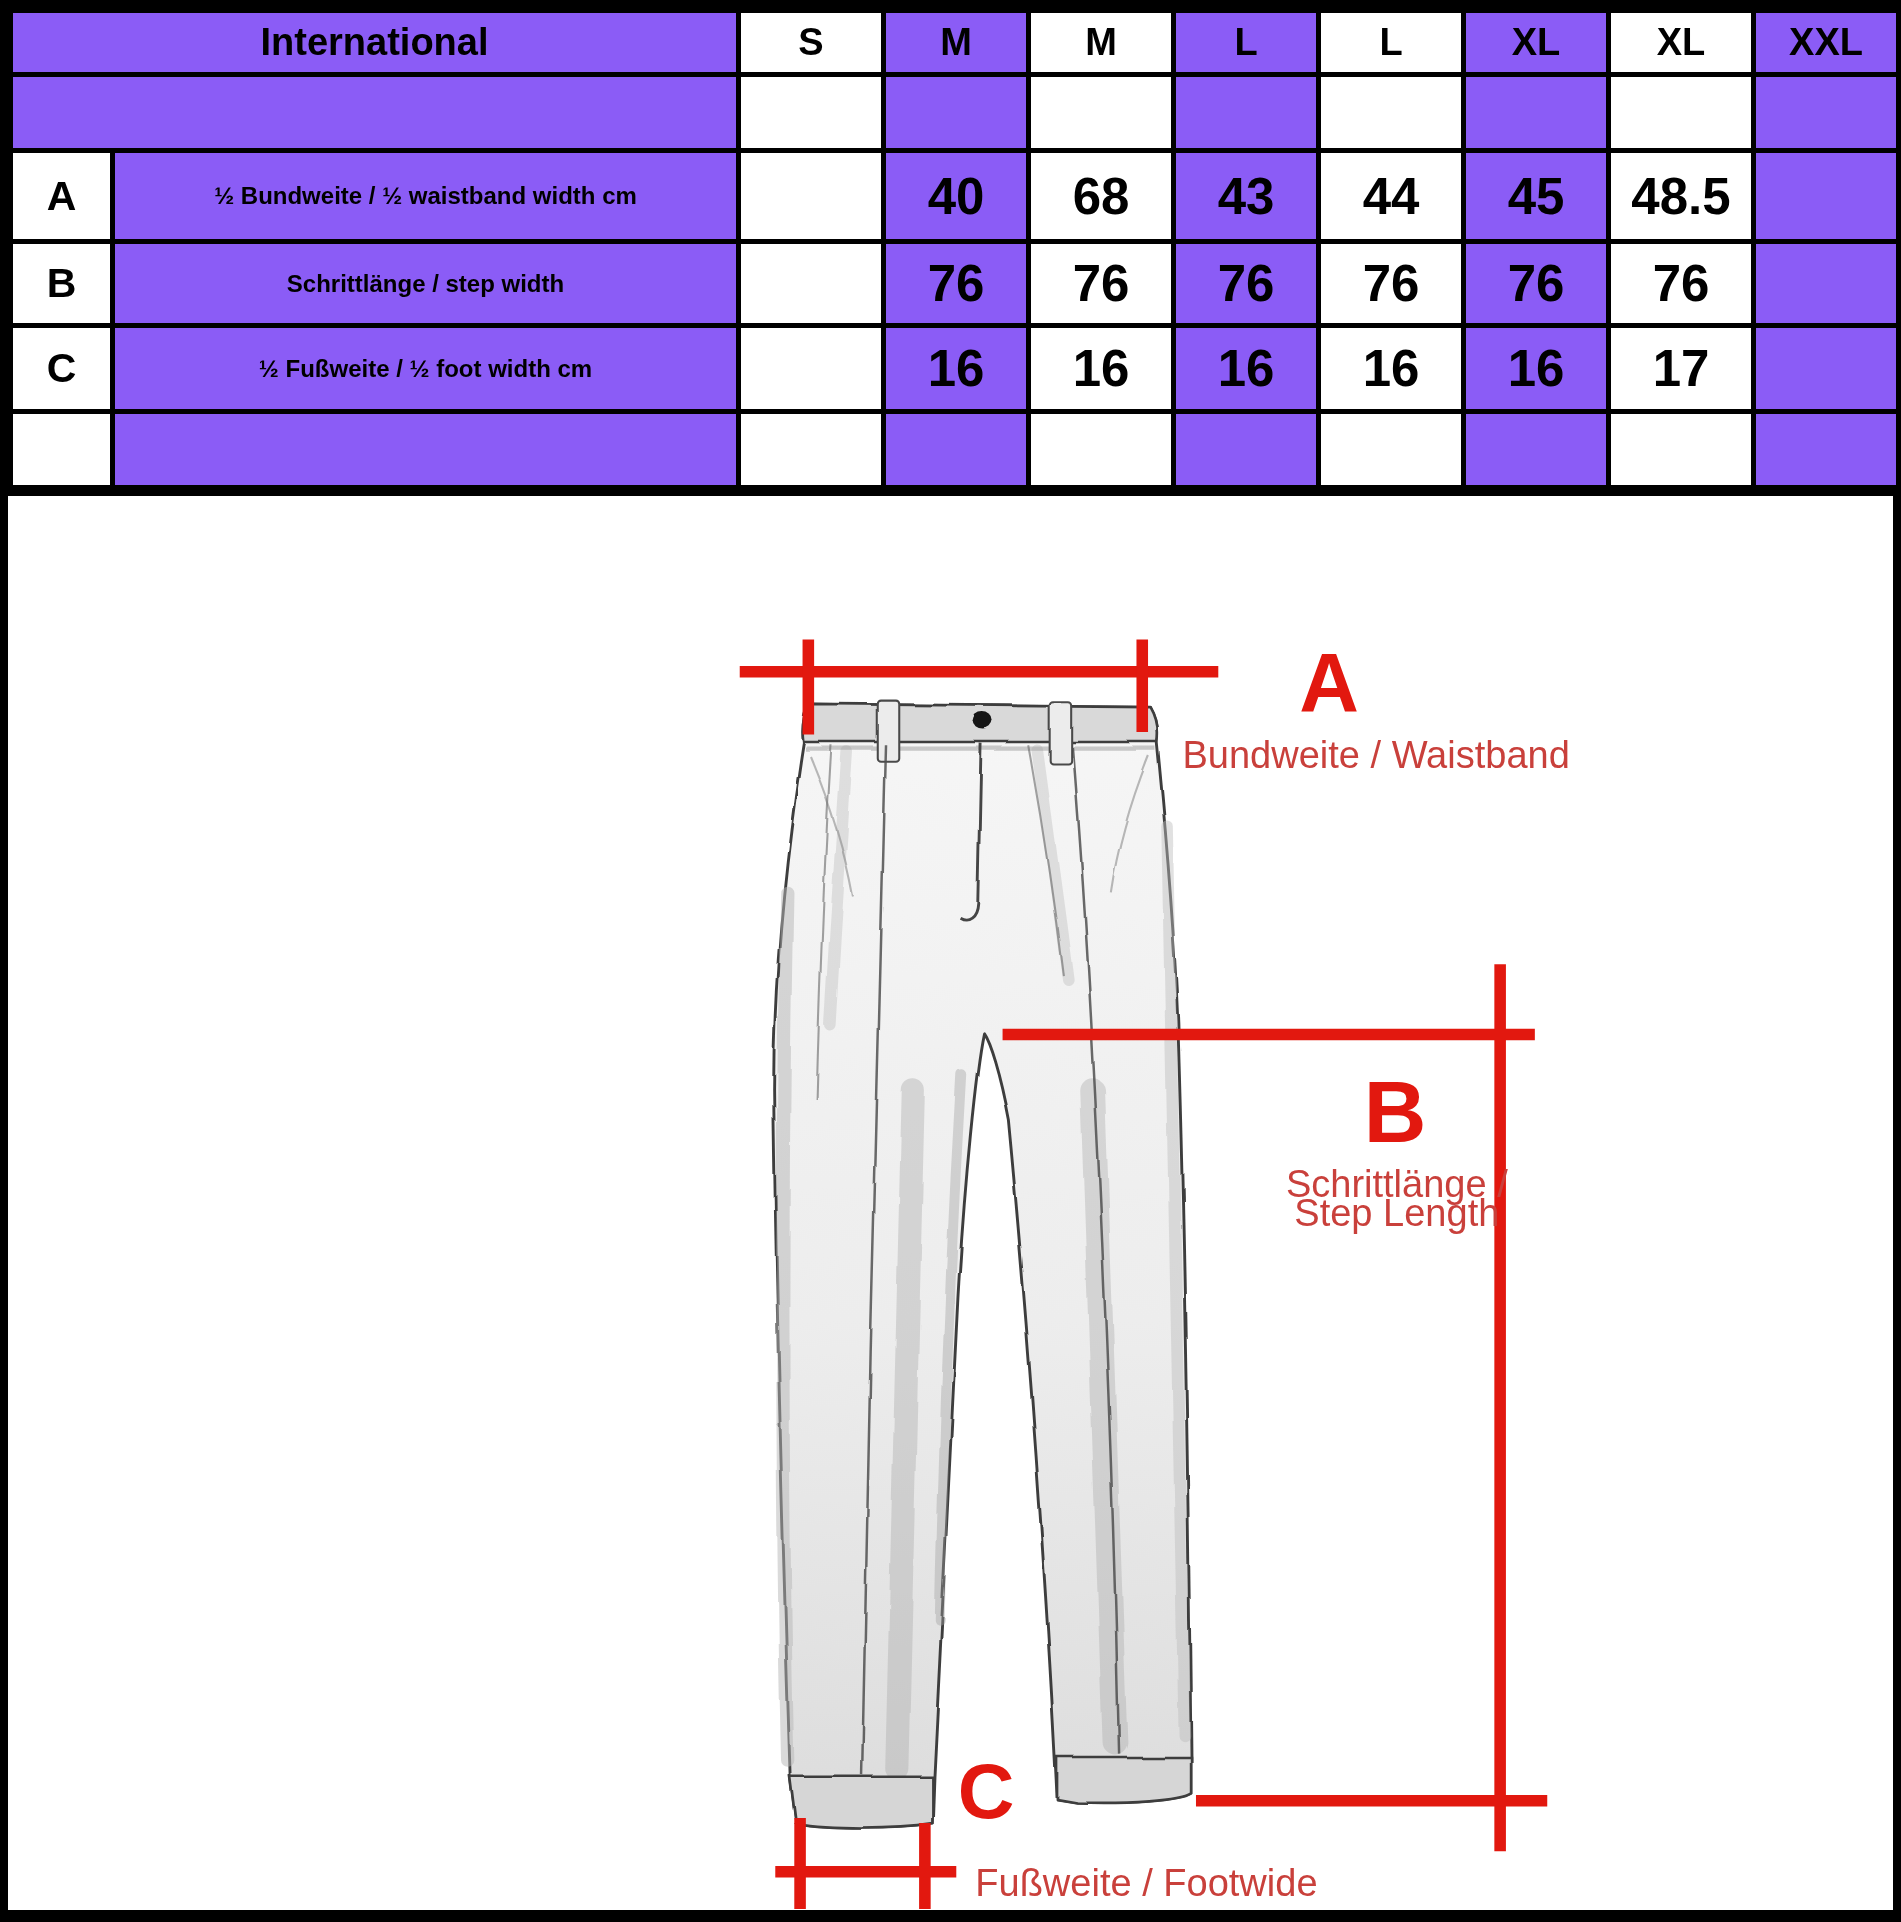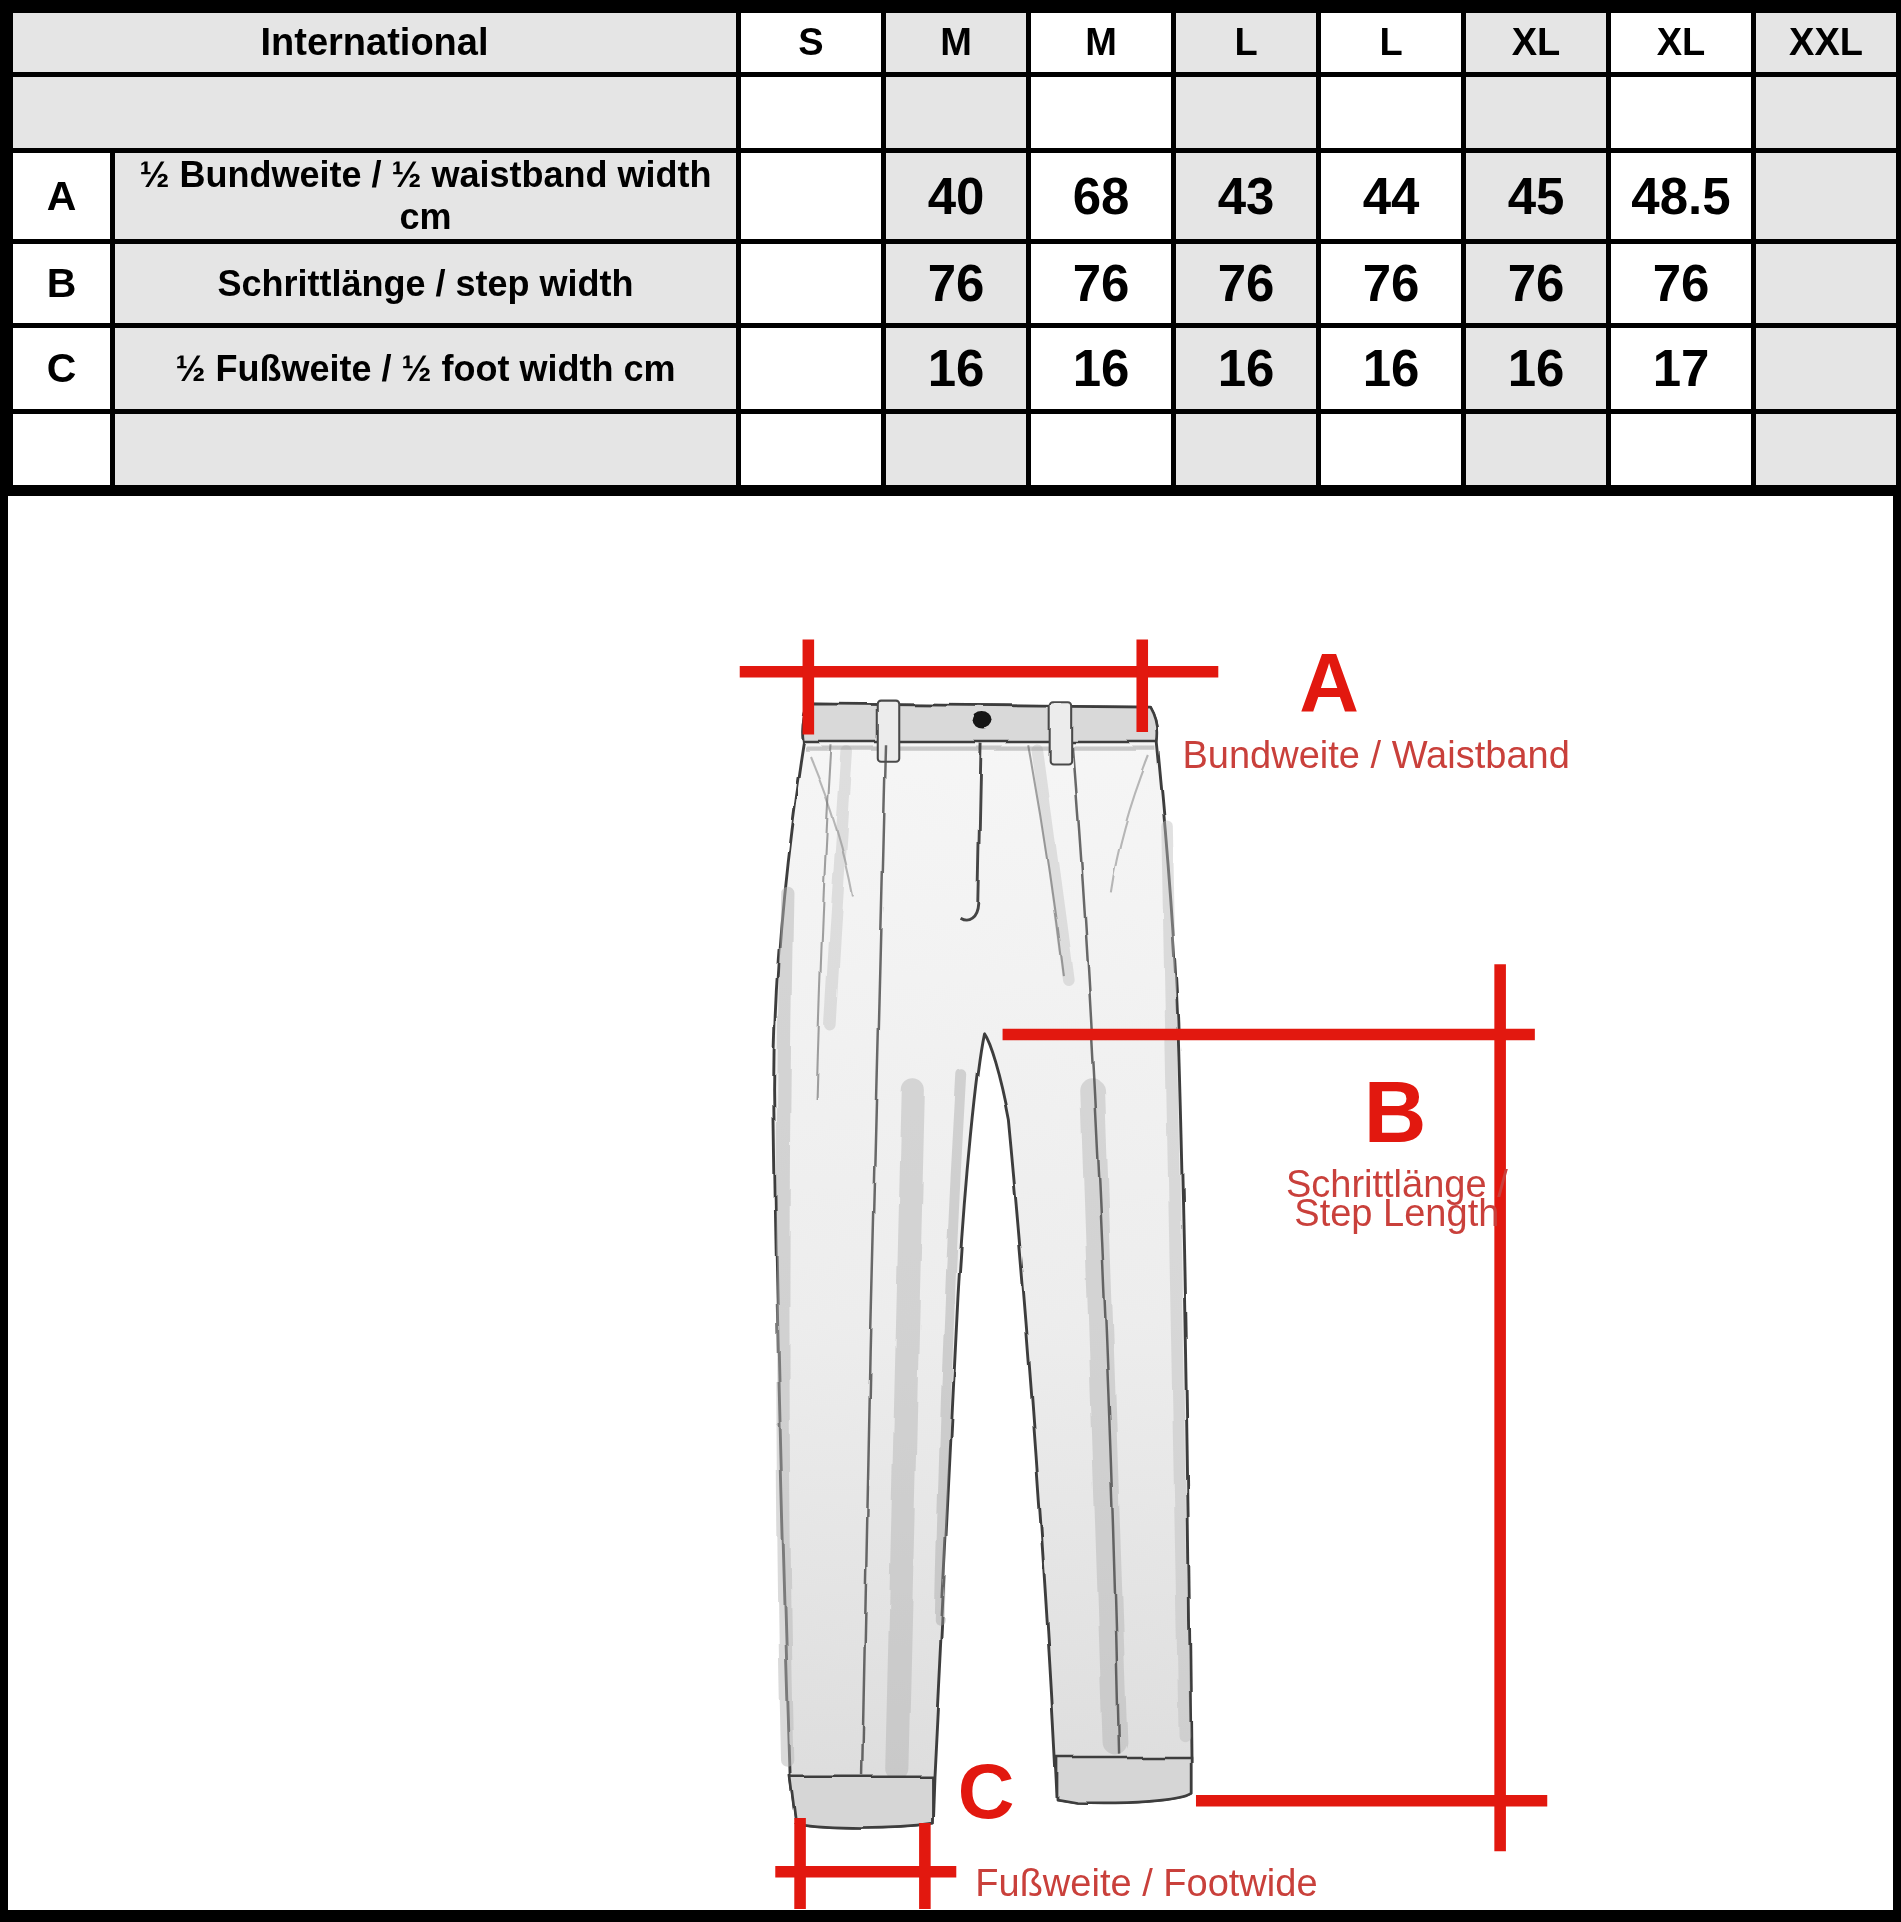--- a/index.html
+++ b/index.html
@@ -5,26 +5,26 @@
   html,body{margin:0;padding:0;background:#ffffff;}
   body{width:1901px;height:1923px;overflow:hidden;font-family:"Liberation Sans",sans-serif;}
   .frame{position:relative;width:1901px;height:1923px;box-sizing:border-box;
          border:8.3px solid #000;border-bottom-width:13.2px;background:#fff;}
   .diagram-svg{position:absolute;left:0;top:0;width:1885px;height:1901px;}
   table.size-table{position:absolute;left:0;top:0;width:1885px;
         border-collapse:collapse;table-layout:fixed;background:transparent;}
   table.size-table td{border:5.8px solid #000;color:#000;font-weight:bold;
         text-align:center;vertical-align:middle;padding:0;overflow:hidden;}
   td.lbl{text-align:left;padding-left:18px;font-size:38px;}
-  td.desc{text-align:left;padding-left:25px;font-size:36px;}
+  td.desc{text-align:left;padding-left:25px;font-size:24px;}
   td.note{text-align:left;padding-left:18px;font-size:36px;white-space:pre;}
   td.letter{font-size:41px;border-right-width:9px;}
   td.hdr{font-size:38px;}
   td.val{font-size:51px;}
-  td.cg{background:#e5e5e5;}
+  td.cg{background:#8b5cf6;}
   td.cw{background:#ffffff;}
   td.thickL{border-left-width:10.7px;}
   tr.thickTop td{border-top-width:13.2px;}
   tr.lastRow td{border-bottom-width:11.6px;}
 </style>
 </head>
 <body>
 
 <div class="frame">
 

